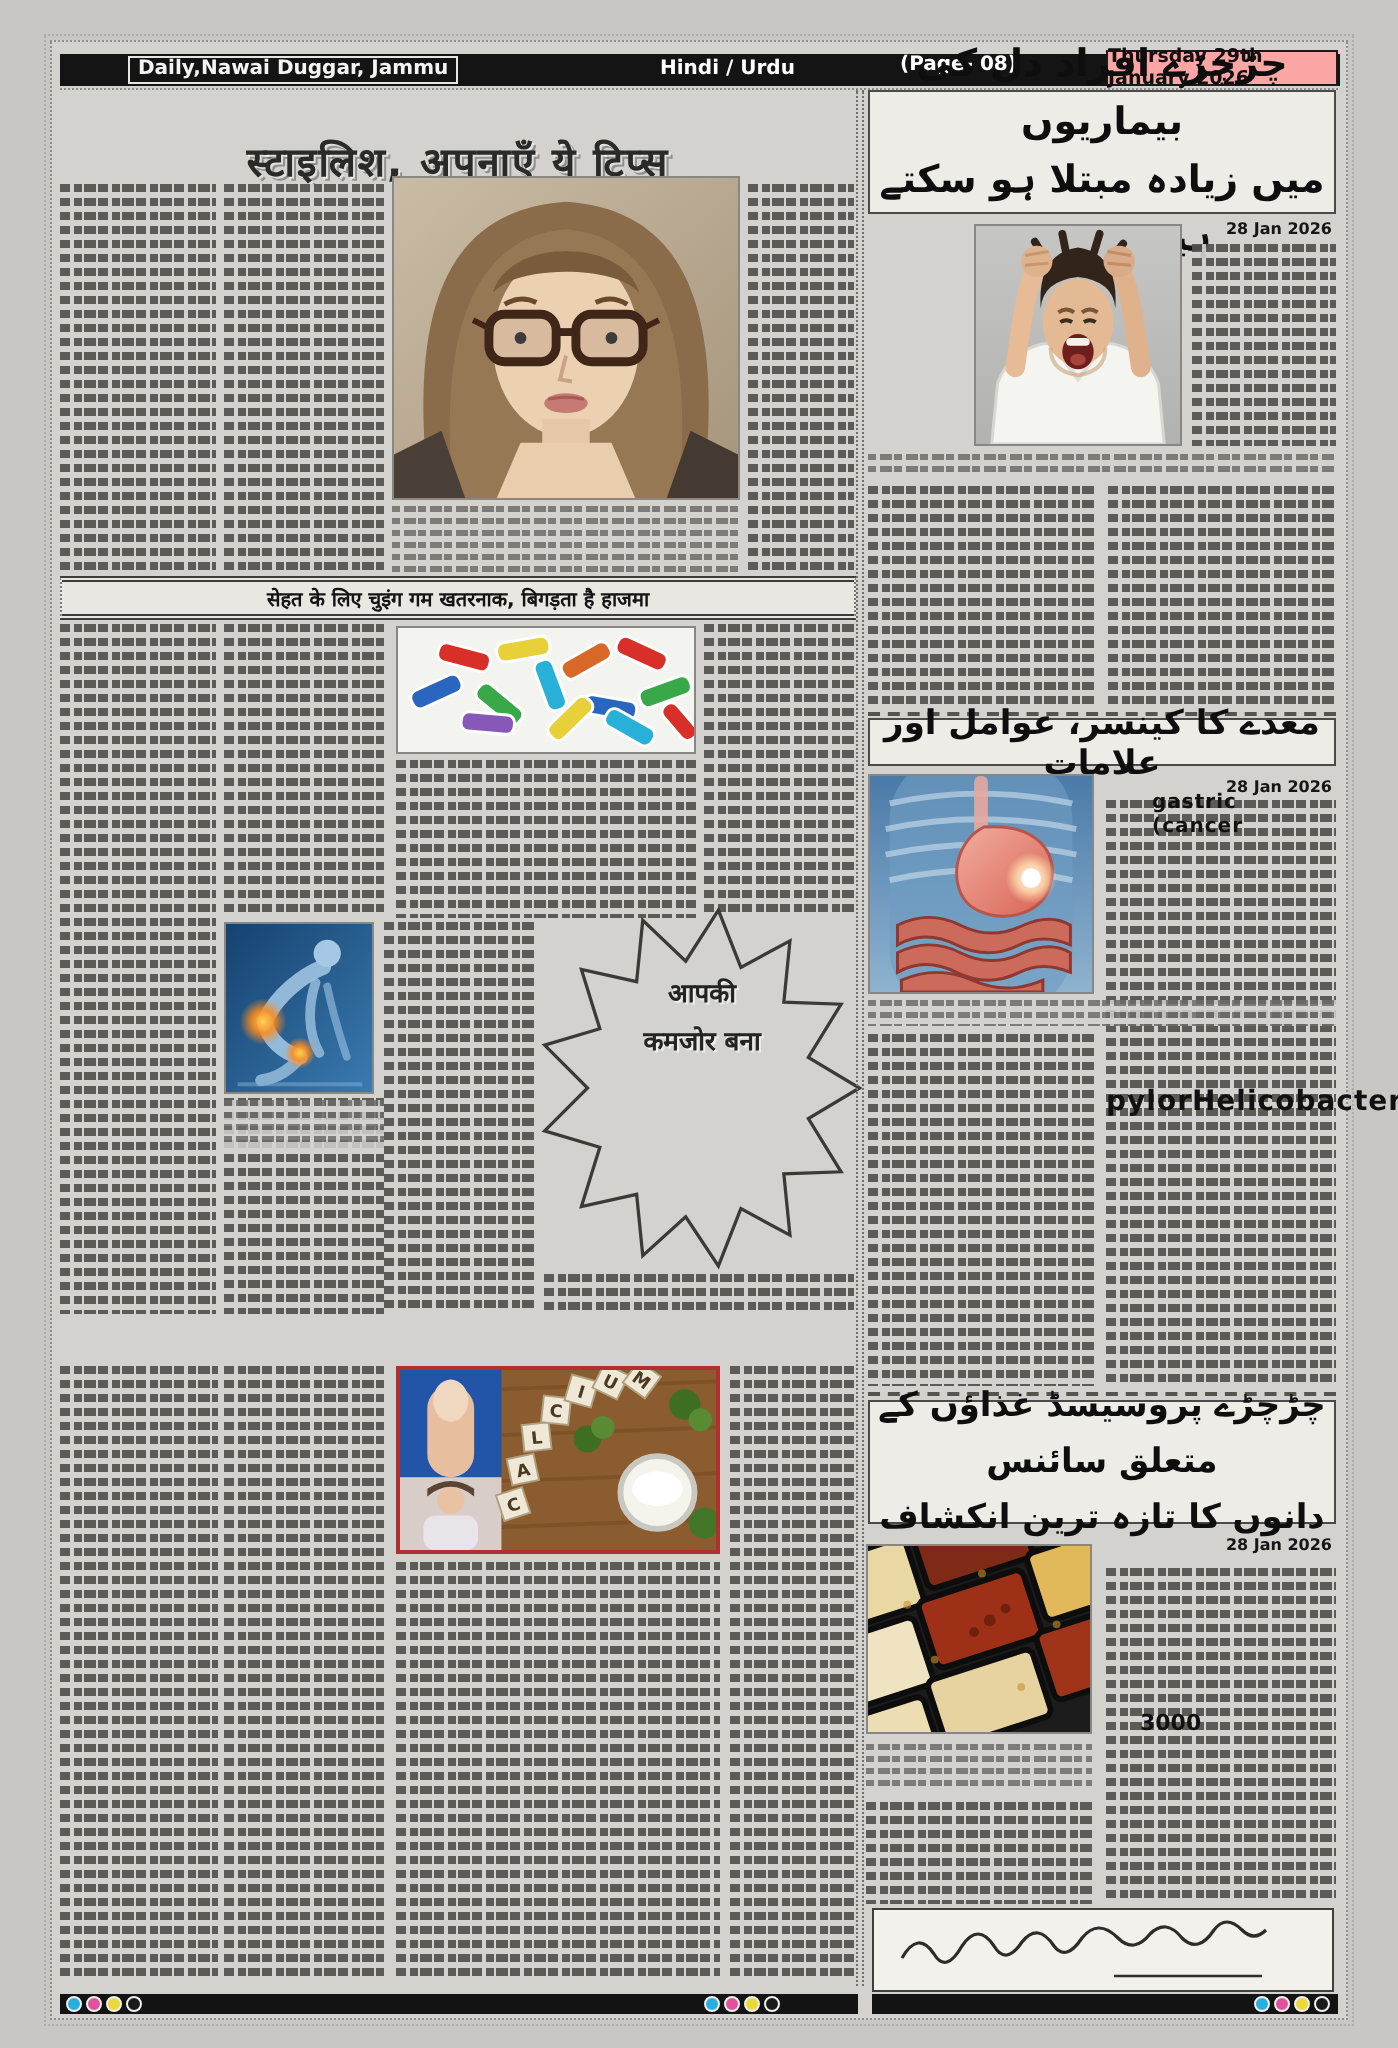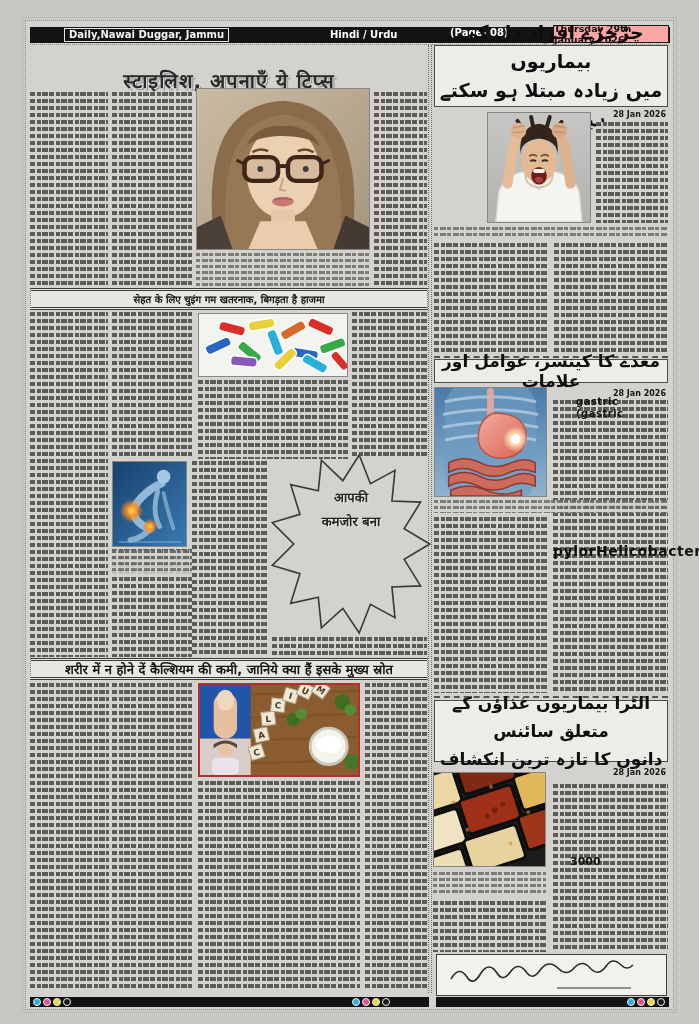--- a/index.html
+++ b/index.html
@@ -164,21 +164,20 @@
   <div class="txl" style="left:112px;top:550px;width:80px;height:24px;"></div>
 
   <svg class="abs" style="left:268px;top:452px;width:164px;height:184px;" viewBox="0 0 160 180">
     <polygon points="158,90 133,105 149,131 121,132 124,162 100,149 89,177 73,153 52,172 49,142 22,148 31,119 4,111 25,90 4,69 31,61 22,32 49,38 52,8 73,28 89,3 100,31 124,18 121,48 149,49 133,75" fill="#d3d2cf" stroke="#3a3a38" stroke-width="1.6"></polygon>
   </svg>
   <div class="starText">
     <div>आपकी</div>
     <div>कमजोर बना</div>
   </div>
 
-  <div class="hbox" style="top:658px;height:22px;font-size:13px;">शरीर में न होने दें कैल्शियम की कमी, जानिये क्या हैं इसके मुख्य स्रोत</div>
 
   <div class="tx" style="left:30px;top:683px;width:79px;height:306px;"></div>
   <div class="tx" style="left:112px;top:683px;width:80px;height:306px;"></div>
   <div class="tx" style="left:365px;top:683px;width:62px;height:306px;"></div>
   <div class="tx" style="left:198px;top:781px;width:162px;height:208px;"></div>
 
   <div class="photo" style="left:198px;top:683px;width:162px;height:94px;border:2px solid #b03030;">
     <svg viewBox="0 0 162 94" preserveAspectRatio="none">
       <rect width="162" height="94" fill="#8a5c30"></rect>
       <g opacity=".35" stroke="#6a4018" stroke-width="2">
@@ -313,28 +312,28 @@
       <g stroke="#8e3830" stroke-width="1.5" fill="#cc6a5c">
         <path d="M14,76 Q30,68 46,76 Q62,84 78,76 Q92,70 102,76 L102,86 Q88,80 76,86 Q60,94 44,86 Q28,78 14,86 Z"></path>
         <path d="M14,90 Q30,82 46,90 Q62,98 78,90 Q92,84 102,90 L102,100 Q88,94 76,100 Q60,108 44,100 Q28,92 14,100 Z"></path>
         <path d="M16,104 Q34,96 52,104 Q70,112 88,104 L88,110 L16,110 Z"></path>
       </g>
     </svg>
   </div>
 
   <div class="tx" style="left:553px;top:400px;width:115px;height:293px;"></div>
   <span class="engterm" style="left:576px;top:396px;">gastric</span>
-  <span class="engterm" style="left:576px;top:408px;">(gastric</span>
+  <span class="engterm" style="left:576px;top:408px;">(cancer</span>
   <span class="engterm" style="left:553px;top:543px;font-size:14px;">pylorHelicobacter</span>
   <div class="txl" style="left:434px;top:500px;width:234px;height:13px;"></div>
   <div class="tx" style="left:434px;top:517px;width:114px;height:176px;"></div>
 
   <div class="usep" style="top:696px;"></div>
   <div class="ubox" style="top:700px;height:62px;font-size:17px;line-height:28px;">
-    <span>الٹرا بیماریوں غذاؤں کے متعلق سائنس</span>
+    <span>چڑچڑے پروسیسڈ غذاؤں کے متعلق سائنس</span>
     <span>دانوں کا تازہ ترین انکشاف</span>
   </div>
   <div class="udate" style="left:592px;top:768px;">28 Jan 2026</div>
 
   <div class="photo" style="left:433px;top:772px;width:113px;height:95px;">
     <svg viewBox="0 0 113 95" preserveAspectRatio="none">
       <rect width="113" height="95" fill="#1c1c1c"></rect>
       <g transform="rotate(-18 56 47)" stroke="#0d0d0d" stroke-width="3">
         <rect x="-20" y="-14" width="56" height="36" rx="4" fill="#e9d7a4"></rect>
         <rect x="40" y="-20" width="56" height="36" rx="4" fill="#7e2a16"></rect>

